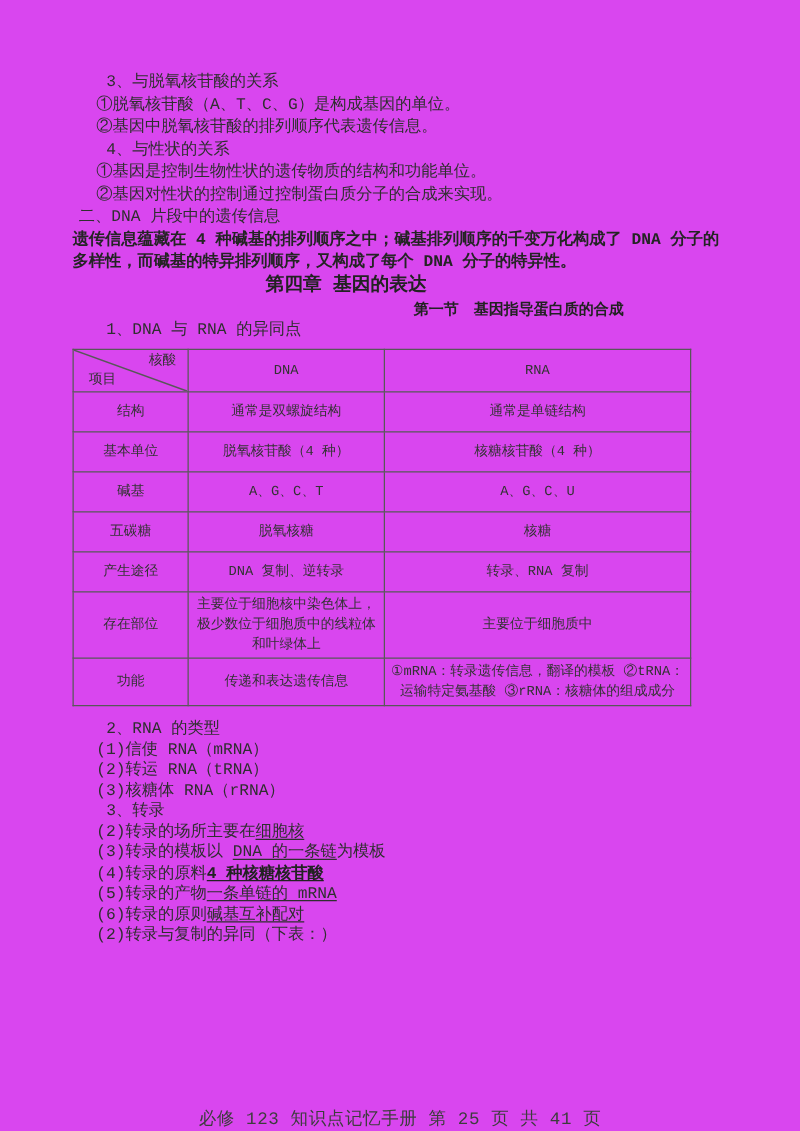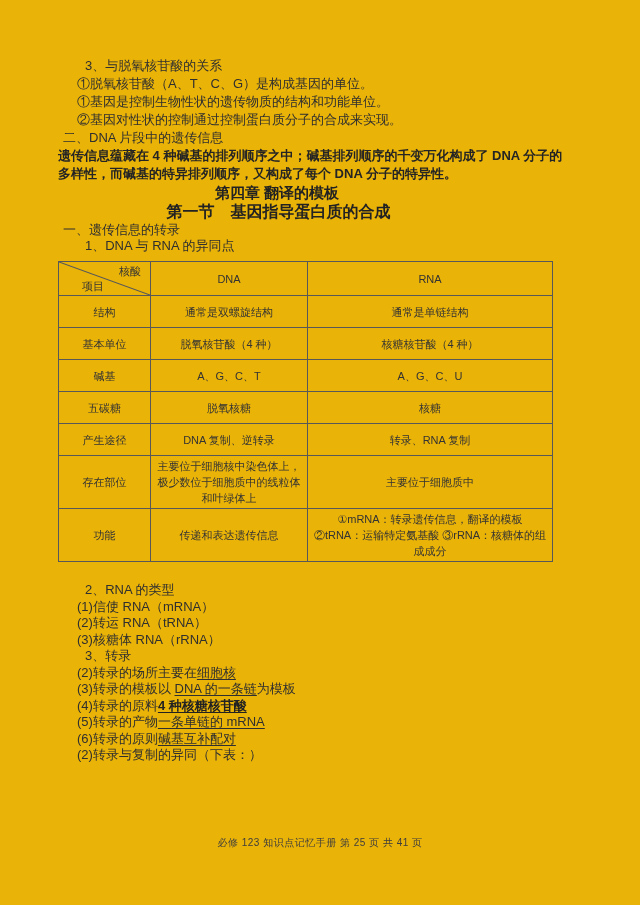--- a/index.html
+++ b/index.html
@@ -1,39 +1,39 @@
 <!DOCTYPE html>
 <html><head>
 <meta charset="utf-8">
 <style>
   html,body{margin:0;padding:0;}
   body{background:#ffffff;}
   .page{
     position:relative;
     width:640px;height:905px;
-    background:#eab308;
-    font-family:Liberation Sans, sans-serif;
+    background:#d946ef;
+    font-family:Liberation Mono, monospace;
     color:#2f2f2f;
     overflow:hidden;
   }
   .content{position:absolute;left:58px;top:57px;width:496px;}
   p{margin:0;}
   .line{font-size:13px;line-height:18px;white-space:nowrap;}
   .ind-sec{margin-left:5px;}     
   .ind-num{margin-left:27px;}    
   .ind-par{margin-left:19px;}    
   .bold{font-weight:bold;color:#242424;}
   .chapter-title{
     text-align:center;padding-right:58px;
     font-weight:bold;font-size:15px;line-height:20px;color:#222;
     white-space:nowrap;
   }
   .section-title{
-    text-align:center;padding-right:55px;
-    font-weight:bold;font-size:16px;line-height:18px;color:#222;
+    text-align:right;padding-right:55px;
+    font-weight:bold;font-size:12px;line-height:18px;color:#222;
     white-space:nowrap;
   }
   .tight{line-height:14px;}
 
   
   table.cmp{
     border-collapse:collapse;
     margin-top:8px;
     table-layout:fixed;
     width:494px;
@@ -47,59 +47,60 @@
     padding:2px 4px;
     line-height:16px;
     overflow:hidden;
   }
   .col-item{width:92px;}
   .col-dna{width:157px;}
   .col-rna{width:245px;}
   td.corner{position:relative;padding:0;height:29px;}
   td.corner svg{position:absolute;left:0;top:0;width:100%;height:100%;}
   .corner-top{position:absolute;top:1px;right:9px;}
-  .corner-bottom{position:absolute;bottom:1px;left:23px;}
+  .corner-bottom{position:absolute;bottom:1px;left:12px;}
   tr.r-std td{height:27px;}
   tr.r-loc td{height:48px;}
   tr.r-func td{height:33px;}
   td.ta-l{text-align:left;padding-left:8px;padding-right:6px;}
   td.pad-l{padding-left:14px;}
   td.wrap{line-height:15.5px;}
 
   
-  .post{margin-top:20px;}
+  .post{margin-top:10px;}
   .post .line{line-height:16.5px;font-size:13px;}
   .kv .lbl{display:inline-block;min-width:73px;text-align:center;}
   .u{text-decoration:underline;text-underline-offset:2px;}
   .vb{font-weight:bold;color:#222;}
 
   .footer{
-    position:absolute;left:0;right:0;top:836px;
+    position:absolute;left:0;right:0;top:886px;
     text-align:center;
-    font-size:10px;color:#3d3d3d;letter-spacing:0.5px;
+    font-size:14px;color:#3d3d3d;letter-spacing:0.5px;
   }
 </style>
 </head>
 <body>
 
 <div class="page">
   <div class="content">
 
     <p class="line ind-num">3、与脱氧核苷酸的关系</p>
     <p class="line ind-par">①脱氧核苷酸（A、T、C、G）是构成基因的单位。</p>
+    <p class="line ind-par">②基因中脱氧核苷酸的排列顺序代表遗传信息。</p>
+    <p class="line ind-num">4、与性状的关系</p>
     <p class="line ind-par">①基因是控制生物性状的遗传物质的结构和功能单位。</p>
     <p class="line ind-par">②基因对性状的控制通过控制蛋白质分子的合成来实现。</p>
     <p class="line ind-sec">二、DNA 片段中的遗传信息</p>
     <p class="line bold">遗传信息蕴藏在 4 种碱基的排列顺序之中；碱基排列顺序的千变万化构成了 DNA 分子的</p>
     <p class="line bold">多样性，而碱基的特异排列顺序，又构成了每个 DNA 分子的特异性。</p>
 
-    <p class="chapter-title">第四章  翻译的模板</p>
+    <p class="chapter-title">第四章  基因的表达</p>
     <p class="section-title">第一节　基因指导蛋白质的合成</p>
 
-    <p class="line ind-sec">一、遗传信息的转录</p>
     <p class="line ind-num tight">1、DNA 与 RNA 的异同点</p>
 
     <table class="cmp">
       <colgroup>
           <col class="col-item">
           <col class="col-dna">
           <col class="col-rna">
         </colgroup>
       <tbody>
           <tr>

